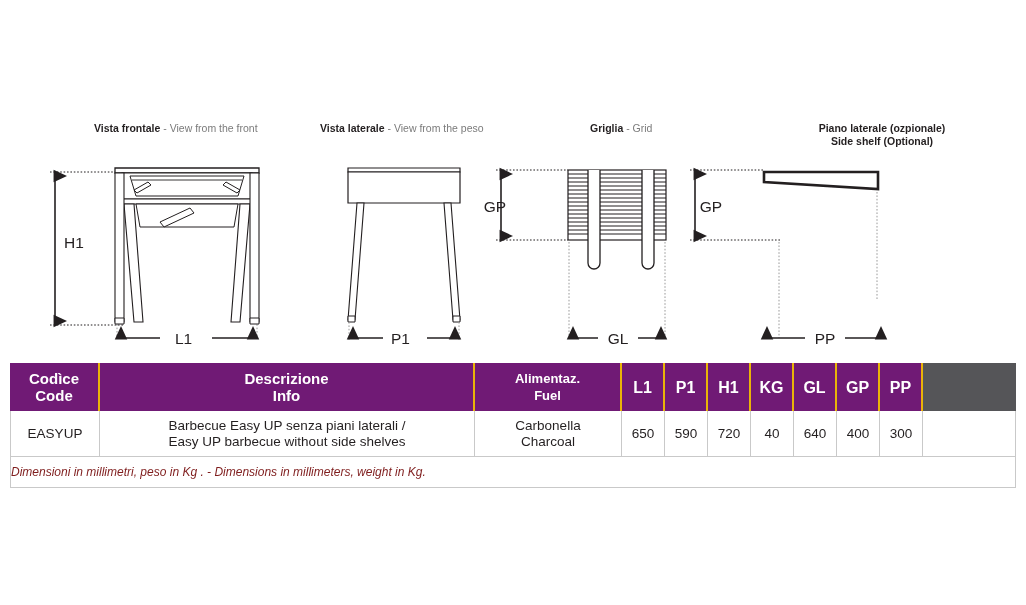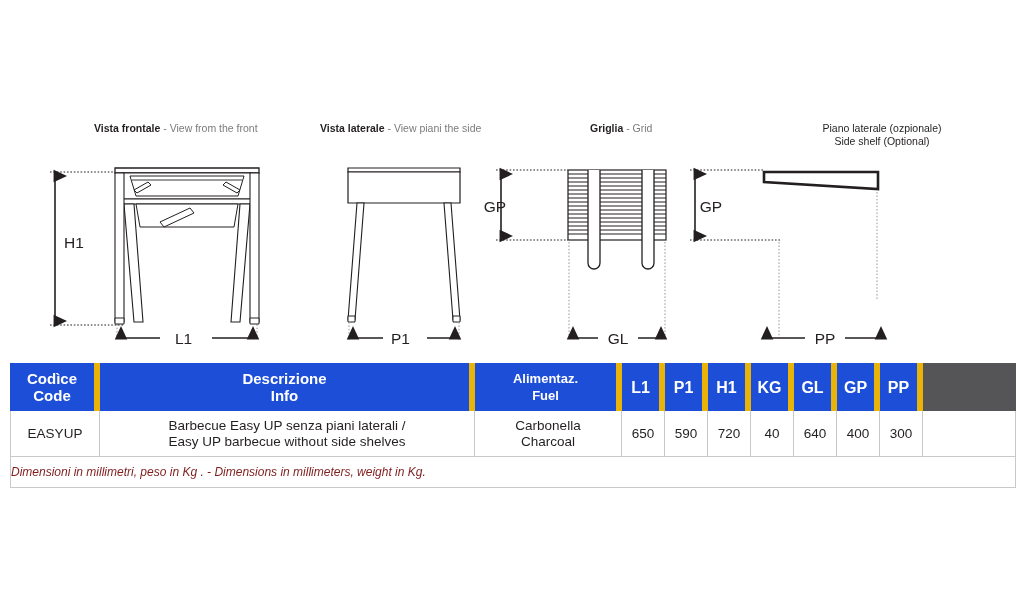--- a/index.html
+++ b/index.html
@@ -26,47 +26,47 @@
   .caption {
     position: absolute;
     font-size: 10.5px;
     line-height: 13px;
     white-space: nowrap;
     color: #231f20;
   }
   .caption .it { font-weight: bold; color: #231f20; }
   .caption .en { font-weight: normal; color: #7b7b7b; }
   .caption.center { text-align: center; }
-  .caption.two-line { font-weight: normal; color: #231f20; }
+  .caption.two-line { font-weight: bold; color: #231f20; }
 
   .svg-wrap { position: absolute; left: 0; top: 0; }
 
   
   #spec-table {
     position: absolute;
     left: 10px;
     top: 363px;
     width: 1006px;
     border-collapse: separate;
     border-spacing: 0;
     table-layout: fixed;
   }
   #spec-table td, #spec-table th {
     padding: 0;
     vertical-align: middle;
   }
   .hd {
-    background: #1d4ed8;
+    background: #701a75;
     color: #ffffff;
     font-weight: bold;
     text-align: center;
     height: 48px;
     font-size: 15px;
     line-height: 17px;
-    border-right: 6px solid #eab308;
+    border-right: 2px solid #eab308;
   }
   .hd.small { font-size: 13px; }
   .hd.num { font-size: 16px; }
   .hd-dark {
     background: #555558;
     border-right: none;
   }
   .cell {
     background: #ffffff;
     height: 45px;
@@ -97,21 +97,21 @@
 </head>
 <body>
 
 <div id="diagrams">
 
   <div class="caption" style="left:82px; top:122px;">
     <span class="it">Vista frontale</span><span class="en"> - </span><span class="en">View from the front</span>
   </div>
 
   <div class="caption" style="left:308px; top:122px;">
-    <span class="it">Vista laterale</span><span class="en"> - </span><span class="en">View piani the side</span>
+    <span class="it">Vista laterale</span><span class="en"> - </span><span class="en">View from the peso</span>
   </div>
 
   <div class="caption" style="left:578px; top:122px;">
     <span class="it">Griglia</span><span class="en"> - </span><span class="en">Grid</span>
   </div>
 
   <div class="caption two-line center" style="left:745px; top:122px; width:250px; text-align:center;">
     <span>Piano laterale (ozpionale)</span><br>
     <span>Side shelf (Optional)</span>
   </div>

